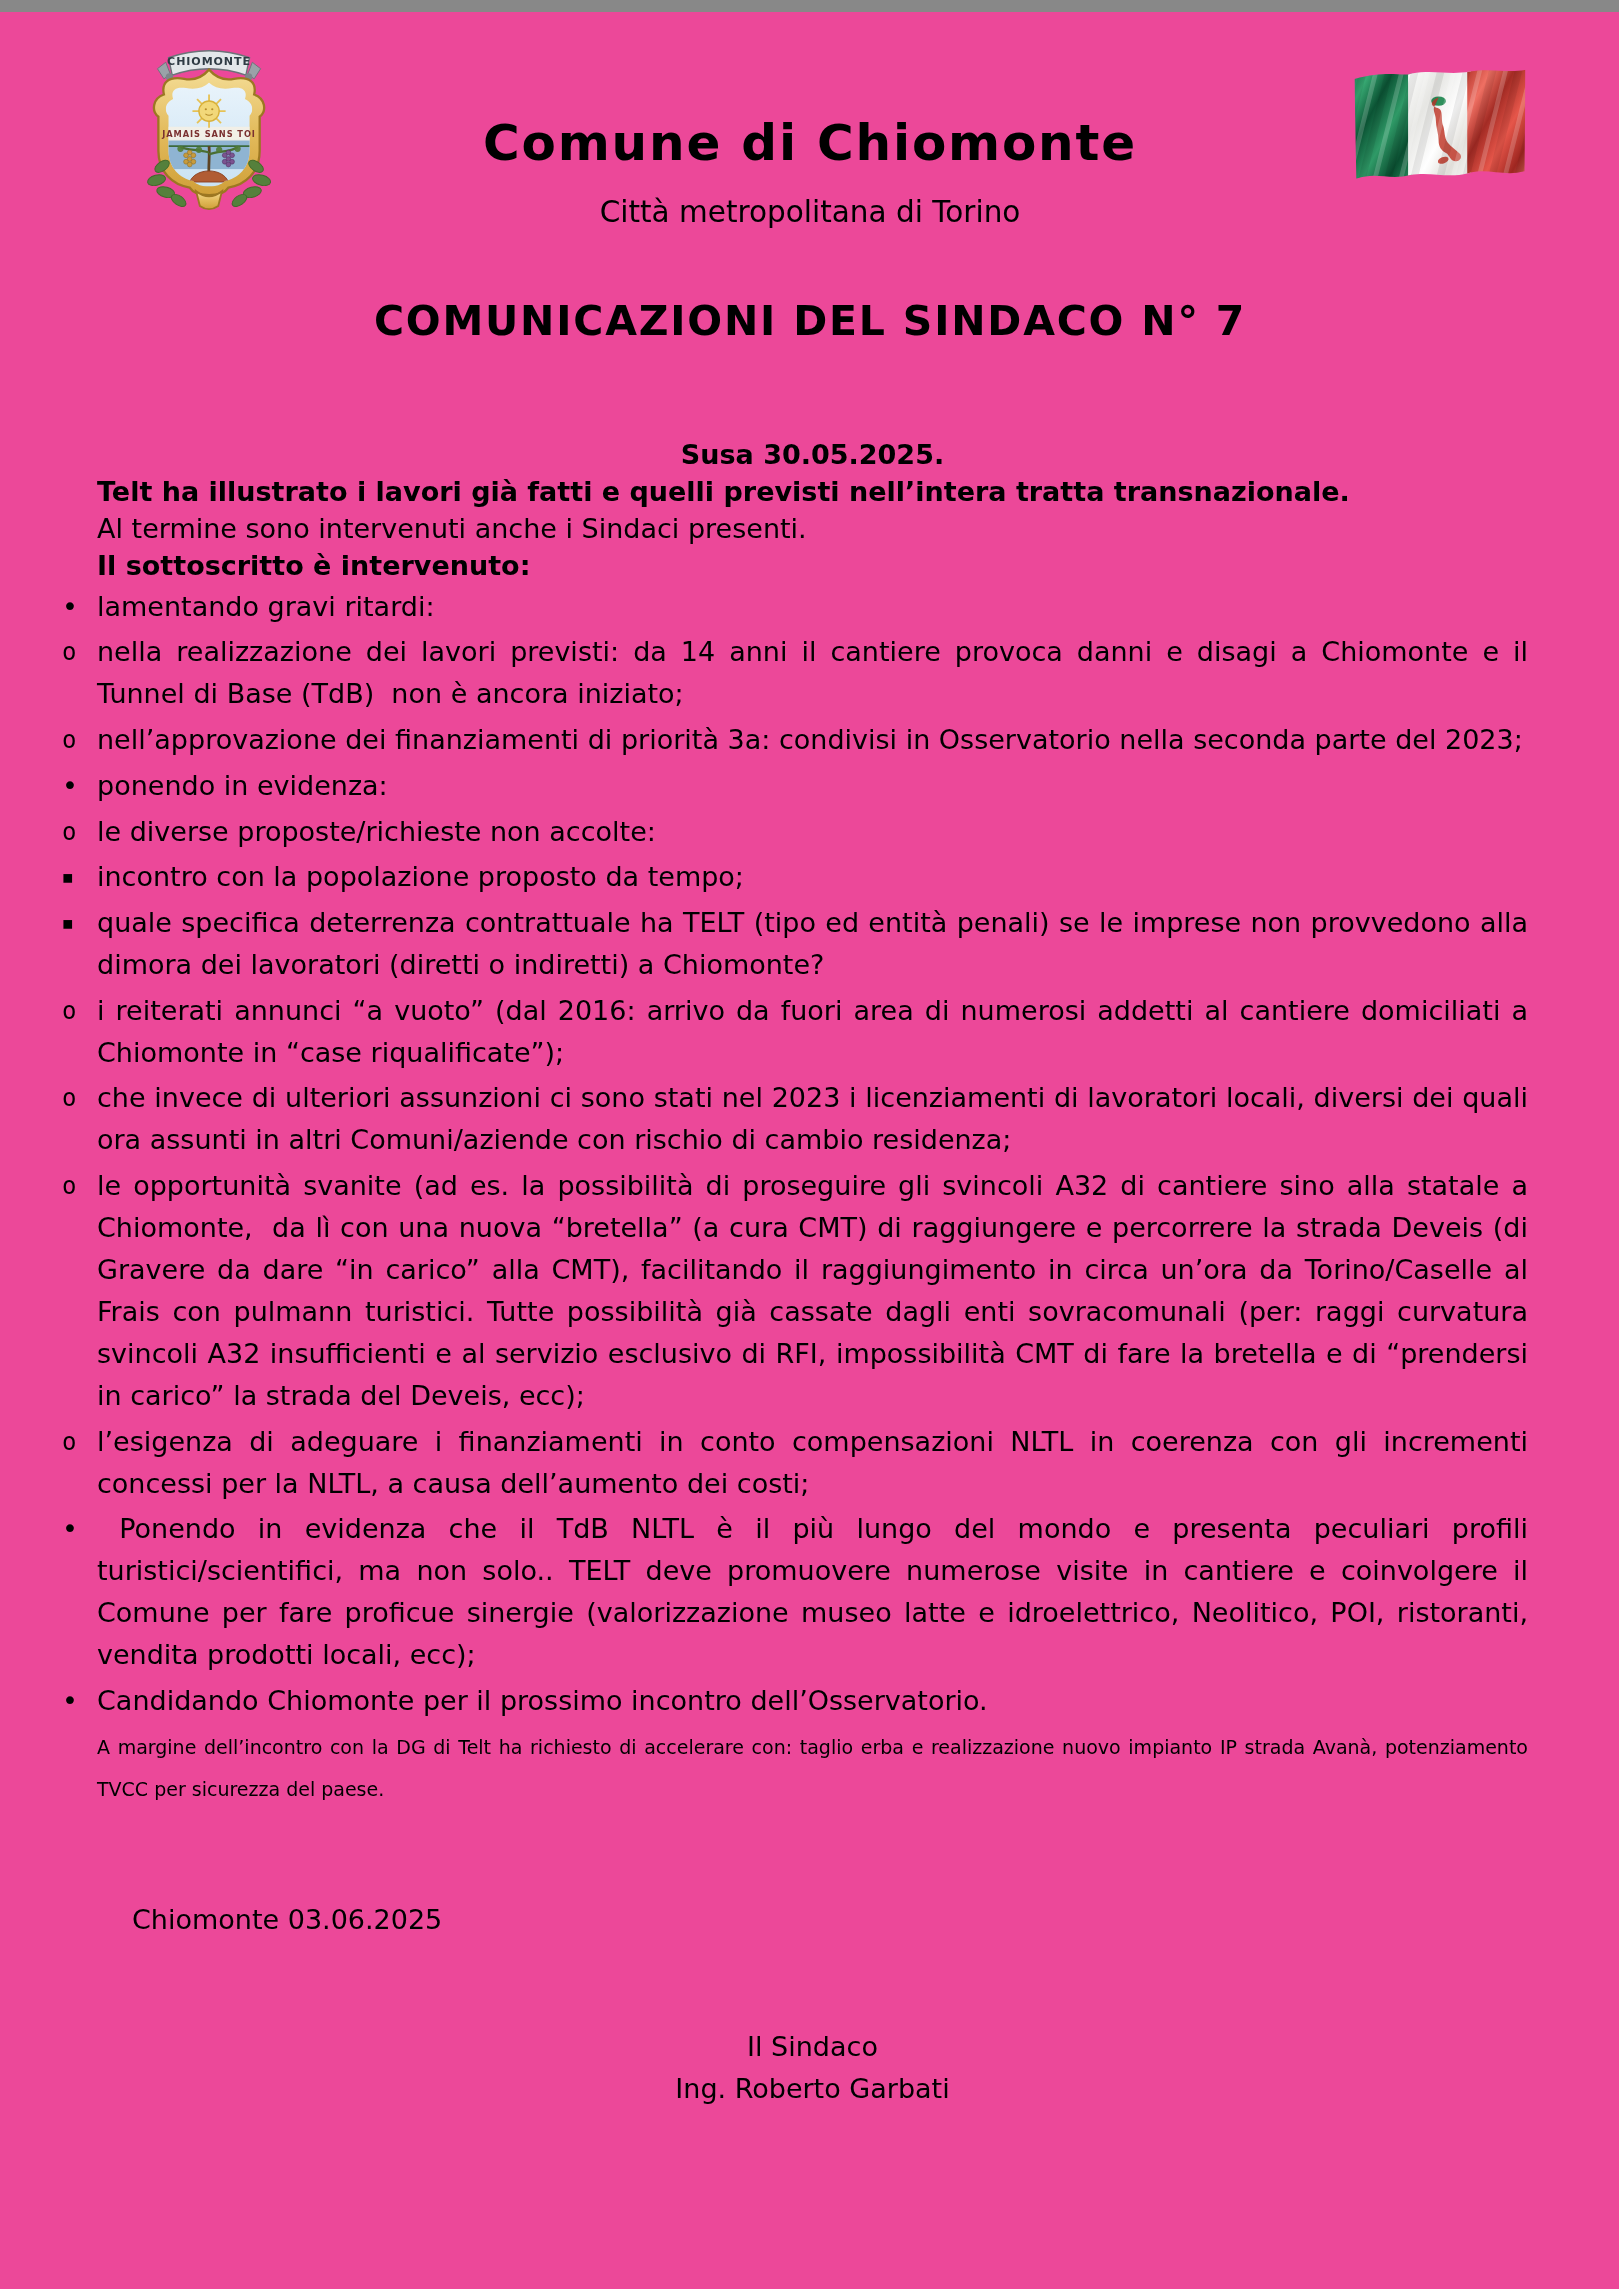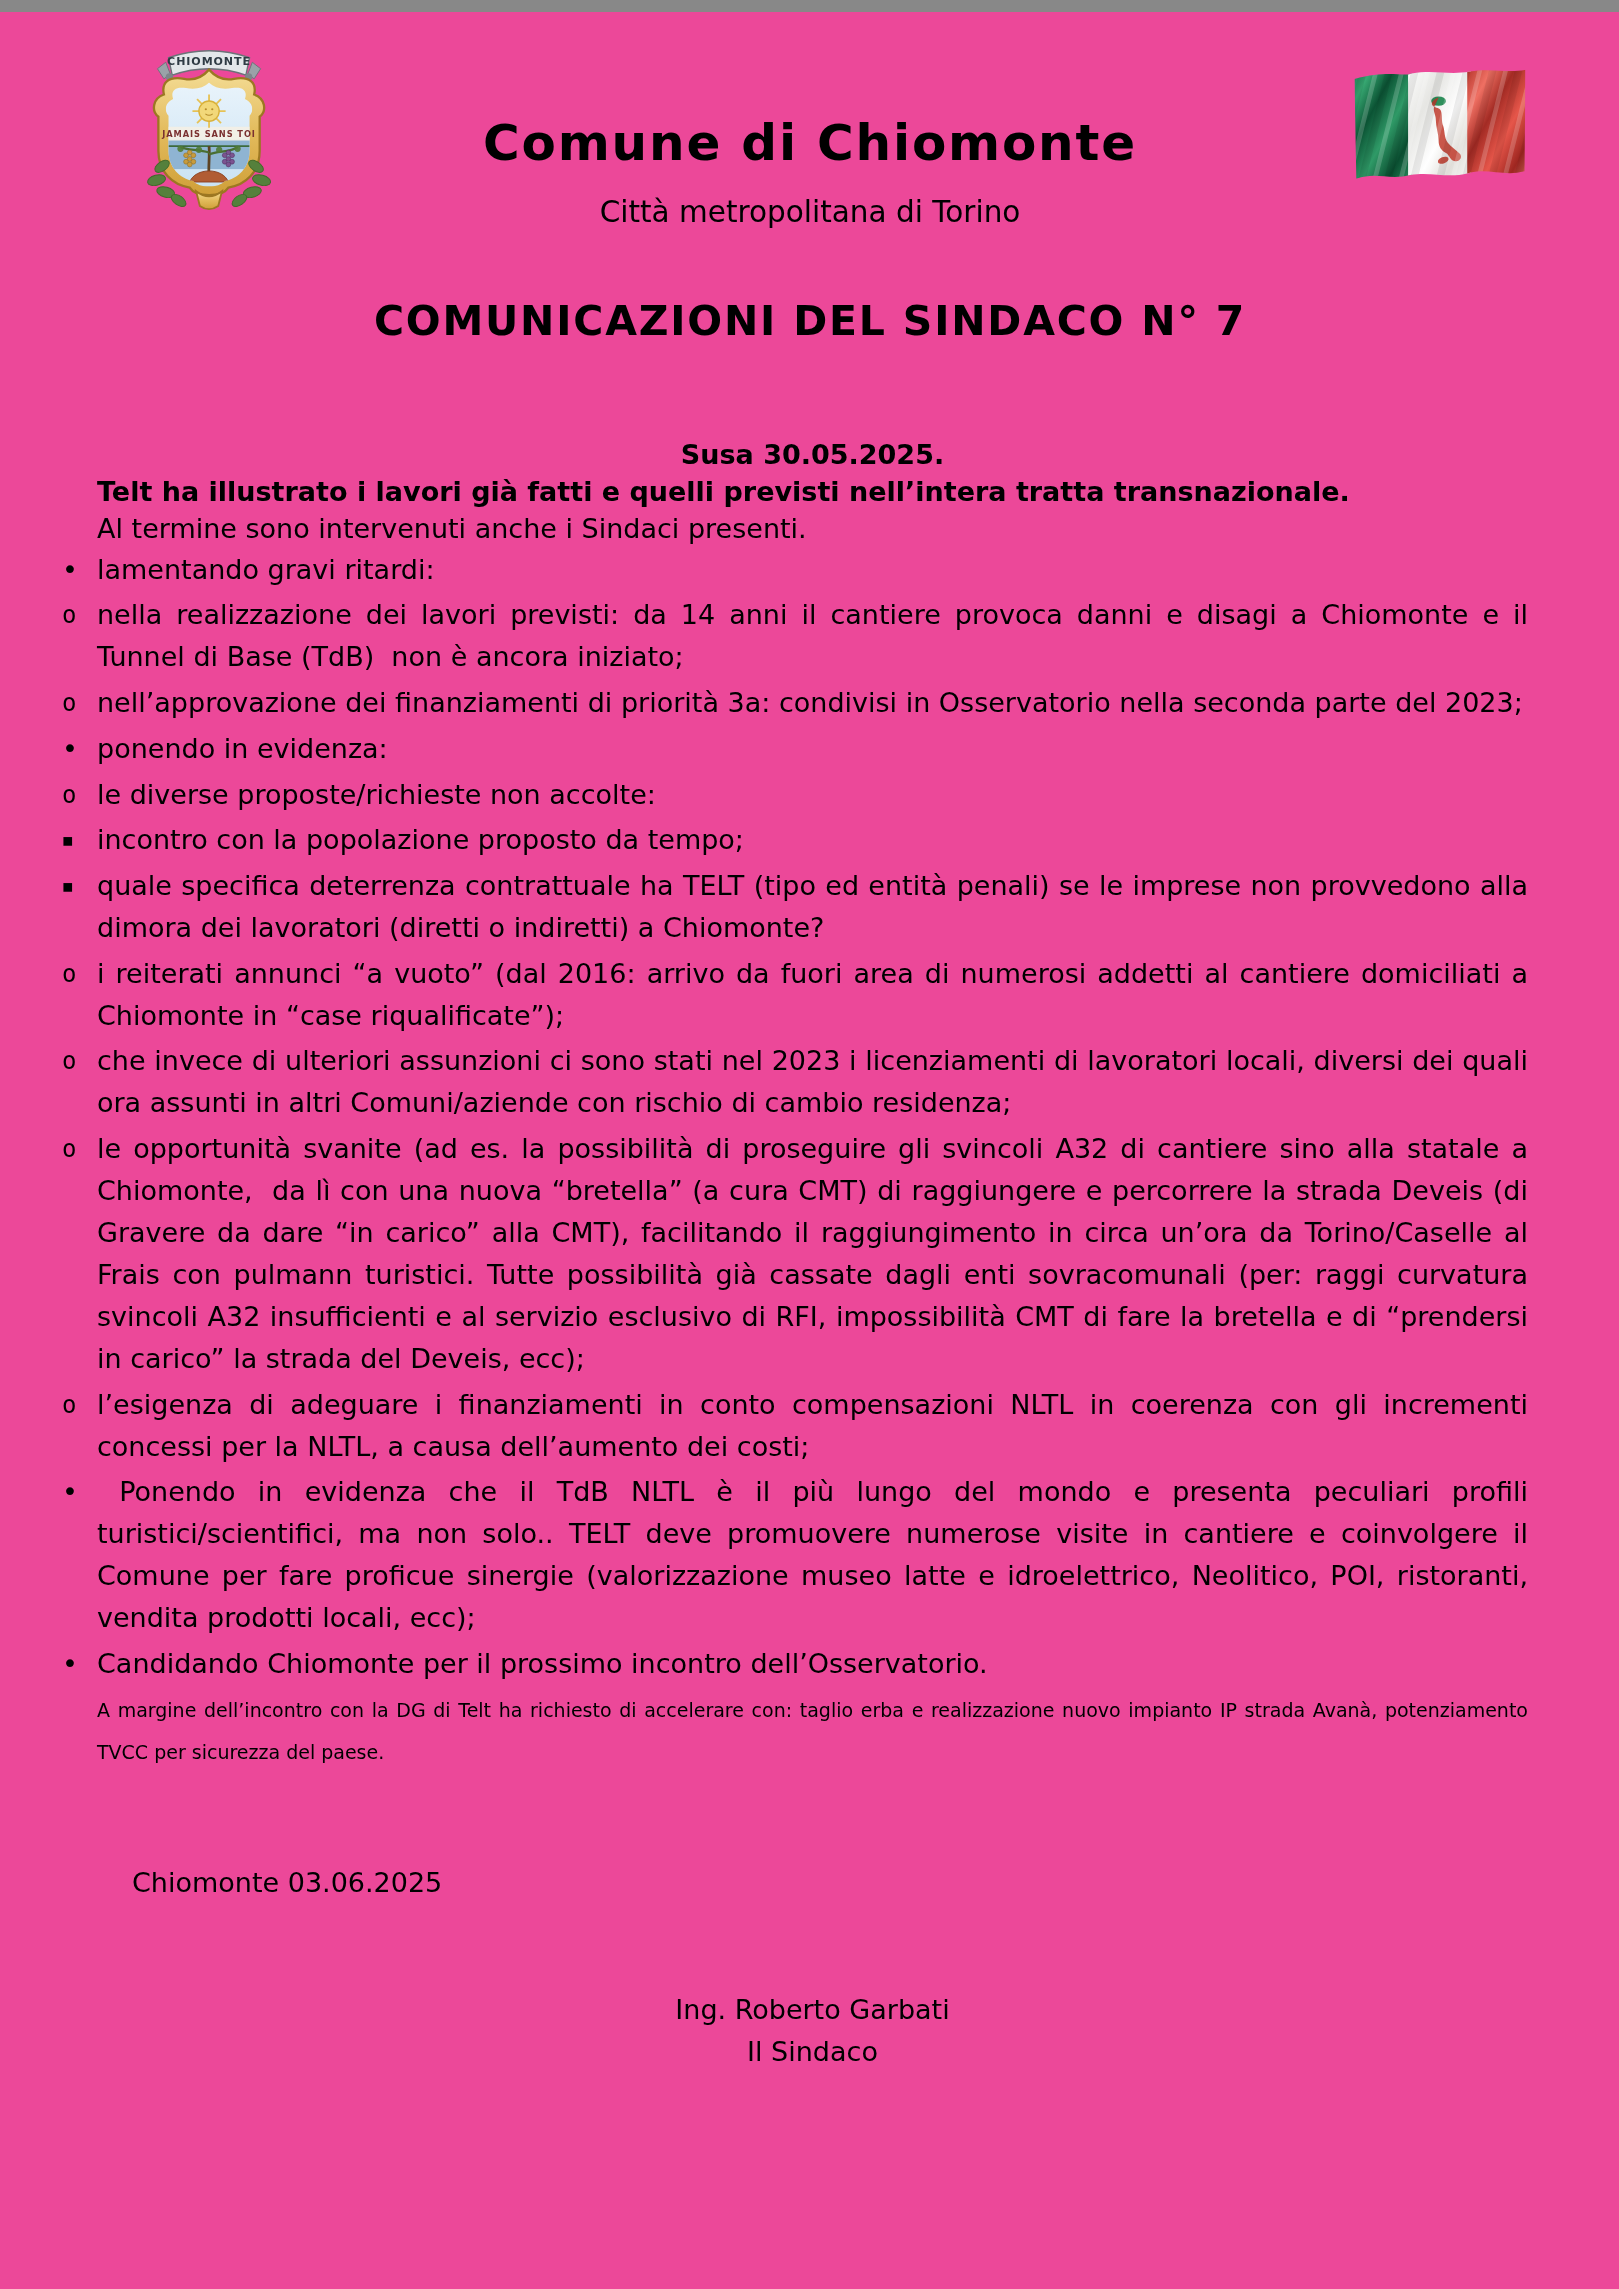--- a/index.html
+++ b/index.html
@@ -207,20 +207,21 @@
   <div class="main-title">Comune di Chiomonte</div>
   <div class="subtitle">Città metropolitana di Torino</div>
   <div class="doc-title">COMUNICAZIONI DEL SINDACO N° 7</div>
 
   <div class="content">
 
     <div class="intro">
       <div class="center">Susa 30.05.2025.</div>
       <div class="b">Telt ha illustrato i lavori già fatti e quelli previsti nell’intera tratta transnazionale.</div>
       <div>Al termine sono intervenuti anche i Sindaci presenti.</div>
+      <div class="b">Il sottoscritto è intervenuto:</div>
     </div>
 
     <div class="list">
 
       <div class="li"><span class="mk m1">•</span><b>lamentando gravi ritardi:</b><span></span></div>
 
       <div class="li"><span class="mk m2">o</span><b>nella realizzazione dei lavori previsti:</b><span> da 14 anni il cantiere provoca danni e disagi a Chiomonte e il Tunnel di Base (TdB)  non è ancora iniziato;</span></div>
 
       <div class="li"><span class="mk m2">o</span><b>nell’approvazione dei finanziamenti di priorità 3a:</b><span> condivisi in Osservatorio nella seconda parte del 2023;</span></div>
 
@@ -243,19 +244,19 @@
       <div class="li"><span class="mk m1">•</span><b> Ponendo in evidenza che il TdB</b><span> NLTL è il più lungo del mondo e presenta peculiari profili turistici/scientifici, ma non solo.. TELT deve promuovere numerose visite in cantiere e coinvolgere il Comune per fare proficue sinergie (valorizzazione museo latte e idroelettrico, Neolitico, POI, ristoranti, vendita prodotti locali, ecc);</span></div>
 
       <div class="li"><span class="mk m1">•</span><b>Candidando Chiomonte per il prossimo incontro dell’Osservatorio.</b><span></span></div>
 
       <div class="closing">A margine dell’incontro con la DG di Telt ha richiesto di accelerare con: taglio erba e realizzazione nuovo impianto IP strada Avanà, potenziamento TVCC per sicurezza del paese.</div>
     </div>
 
     <div class="date-line">Chiomonte 03.06.2025</div>
 
     <div class="signature">
+      <div>Il Sindaco</div>
       <div>Ing. Roberto Garbati</div>
-      <div>Il Sindaco</div>
     </div>
 
   </div>
 </div>
 
 
 </body></html>

